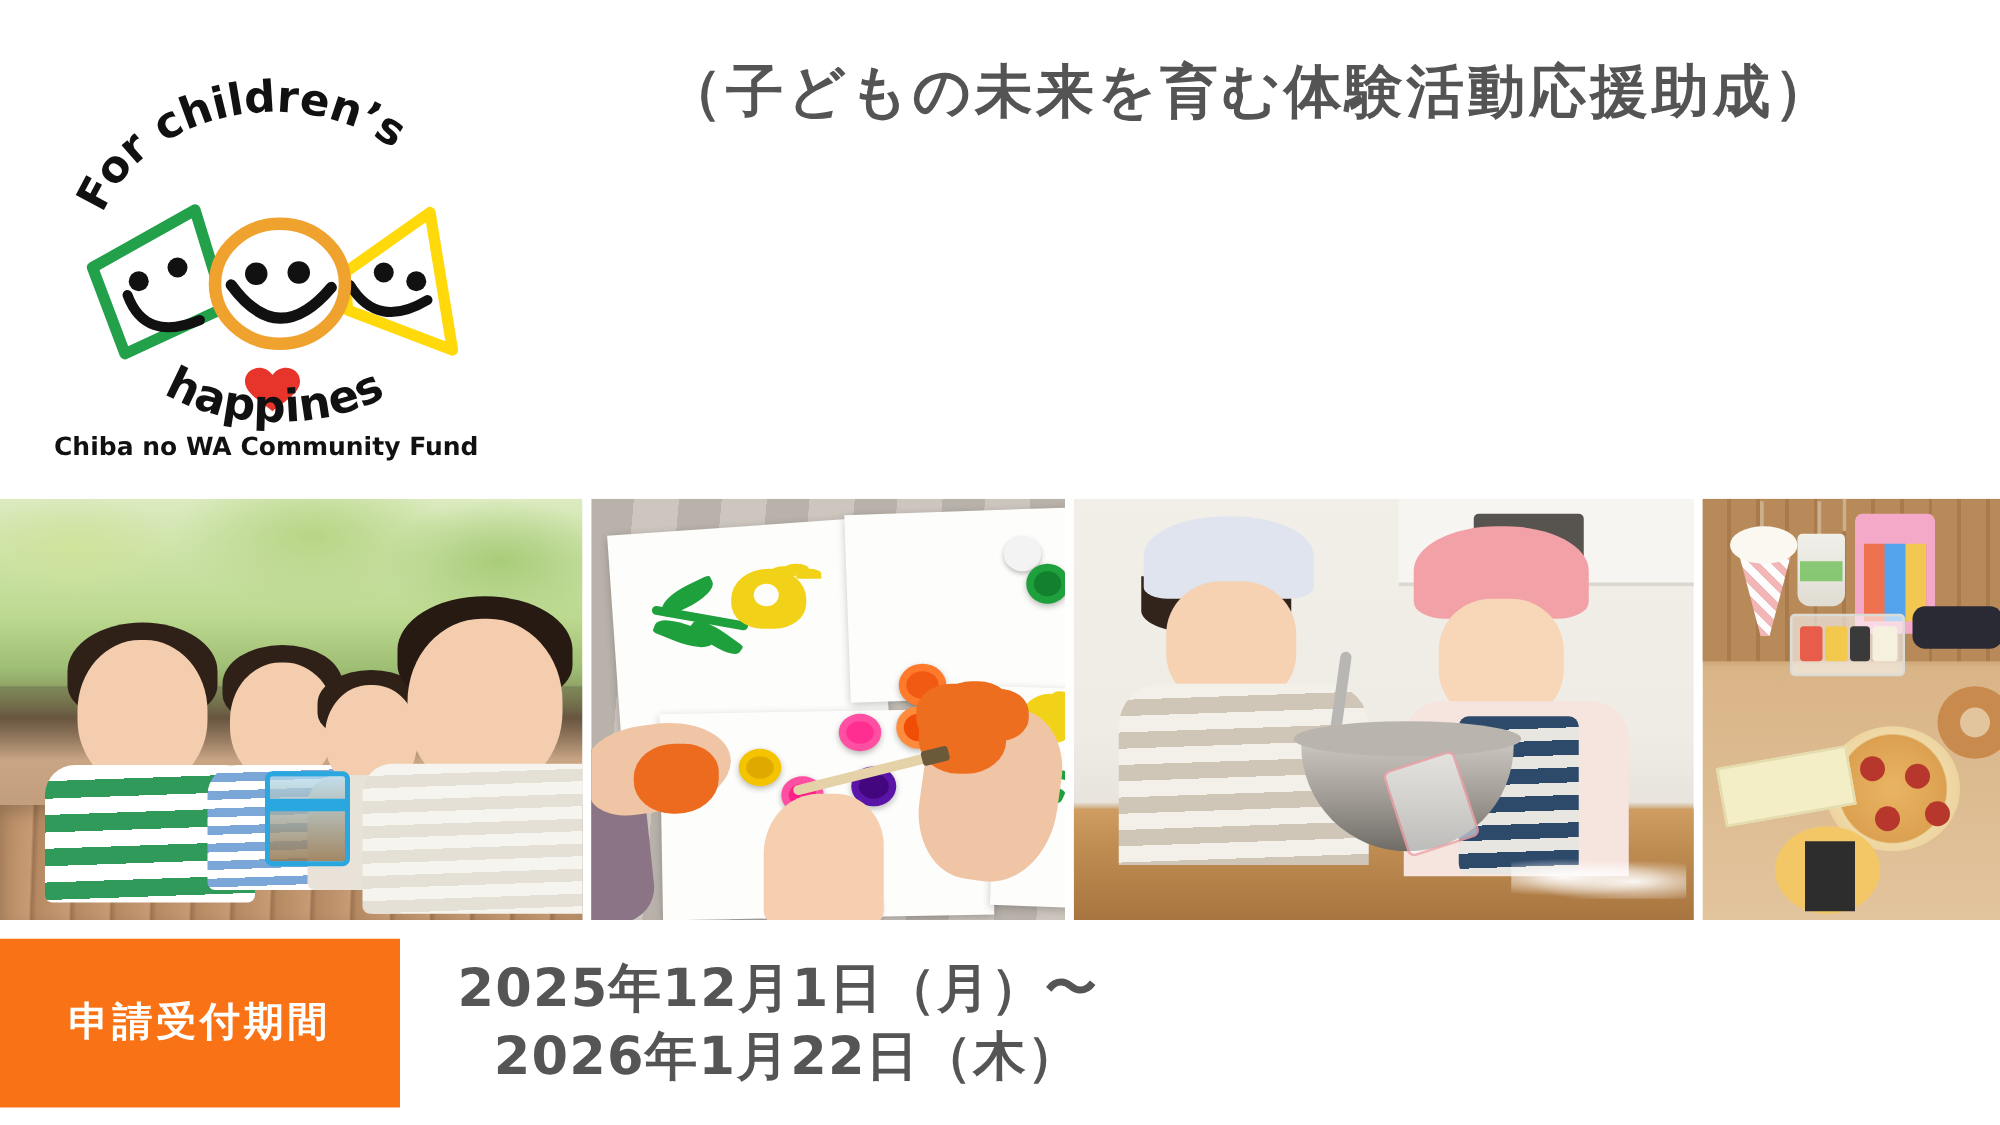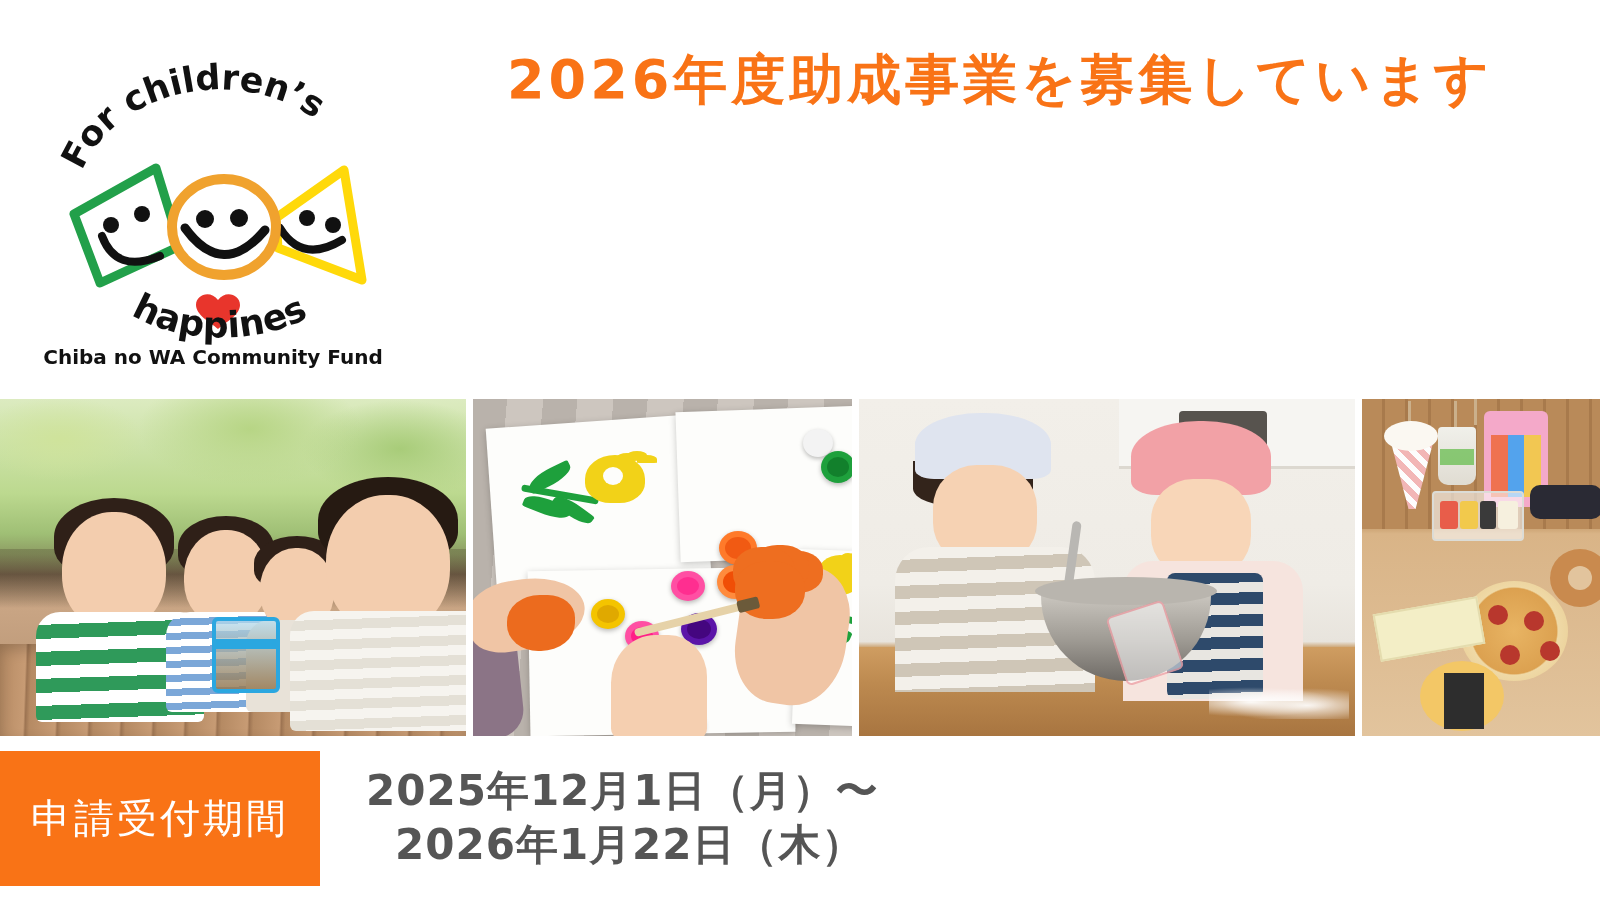--- a/index.html
+++ b/index.html
@@ -200,21 +200,21 @@
   .p4 .onigiri { position:absolute; left:58px; top:262px; width:84px; height:70px;
       background:#f3c766; border-radius:50%; }
   .p4 .onigiri:after { content:""; position:absolute; left:24px; top:12px; width:40px; height:56px; background:#2d2d2d; }
   .p4 .donut { position:absolute; left:188px; top:150px; width:60px; height:58px;
       background:#c98a4e; border-radius:50%; }
   .p4 .donut:after { content:""; position:absolute; left:18px; top:17px; width:24px; height:24px; background:#e2c49d; border-radius:50%; }
 
   
   .footer { position:absolute; left:0; top:736px; width:1600px; height:164px; background:#ffffff; display:flex; align-items:center; }
   .badge { width:320px; height:135px; background:#f97316; display:flex; align-items:center; justify-content:center; }
-  .badge-label { color:#ffffff; font-size:40px; font-weight:400; letter-spacing:3px; white-space:nowrap; }
+  .badge-label { color:#ffffff; font-size:32px; font-weight:700; letter-spacing:3px; white-space:nowrap; }
 
   .dates { margin-left:46px; display:flex; flex-direction:column; align-items:flex-start; }
   .date-line { font-size:42px; font-weight:700; color:#555555; letter-spacing:1px; white-space:nowrap; line-height:1.28; }
   .date-line.second { align-self:flex-end; padding-right:14px; }
 </style>
 </head>
 <body>
 
 <div class="banner">
 
@@ -247,21 +247,21 @@
 
         <path id="arcBot" d="M 96 268 A 130 80 0 0 0 286 272" fill="none"></path>
         <text font-family="DejaVu Sans, sans-serif" font-size="36" font-weight="700" fill="#111">
           <textPath href="#arcBot" startOffset="4%">happiness</textPath>
         </text>
         <text x="185" y="322" text-anchor="middle" font-family="DejaVu Sans, sans-serif" font-size="20" font-weight="700" fill="#111">Chiba no WA Community Fund</text>
       </svg>
     </div>
 
     <div class="head-text">
-      <div class="line-orange">2026年度助成事業を募集しています</div>
+      <div class="line-sub">（子どもの未来を育む体験活動応援助成）</div>
     </div>
   </div>
 
   <div class="photos">
 
     <div class="photo p1">
       <div class="ph">
         <div class="bg"></div>
         <div class="shadowband"></div>
         <div class="table"></div>

